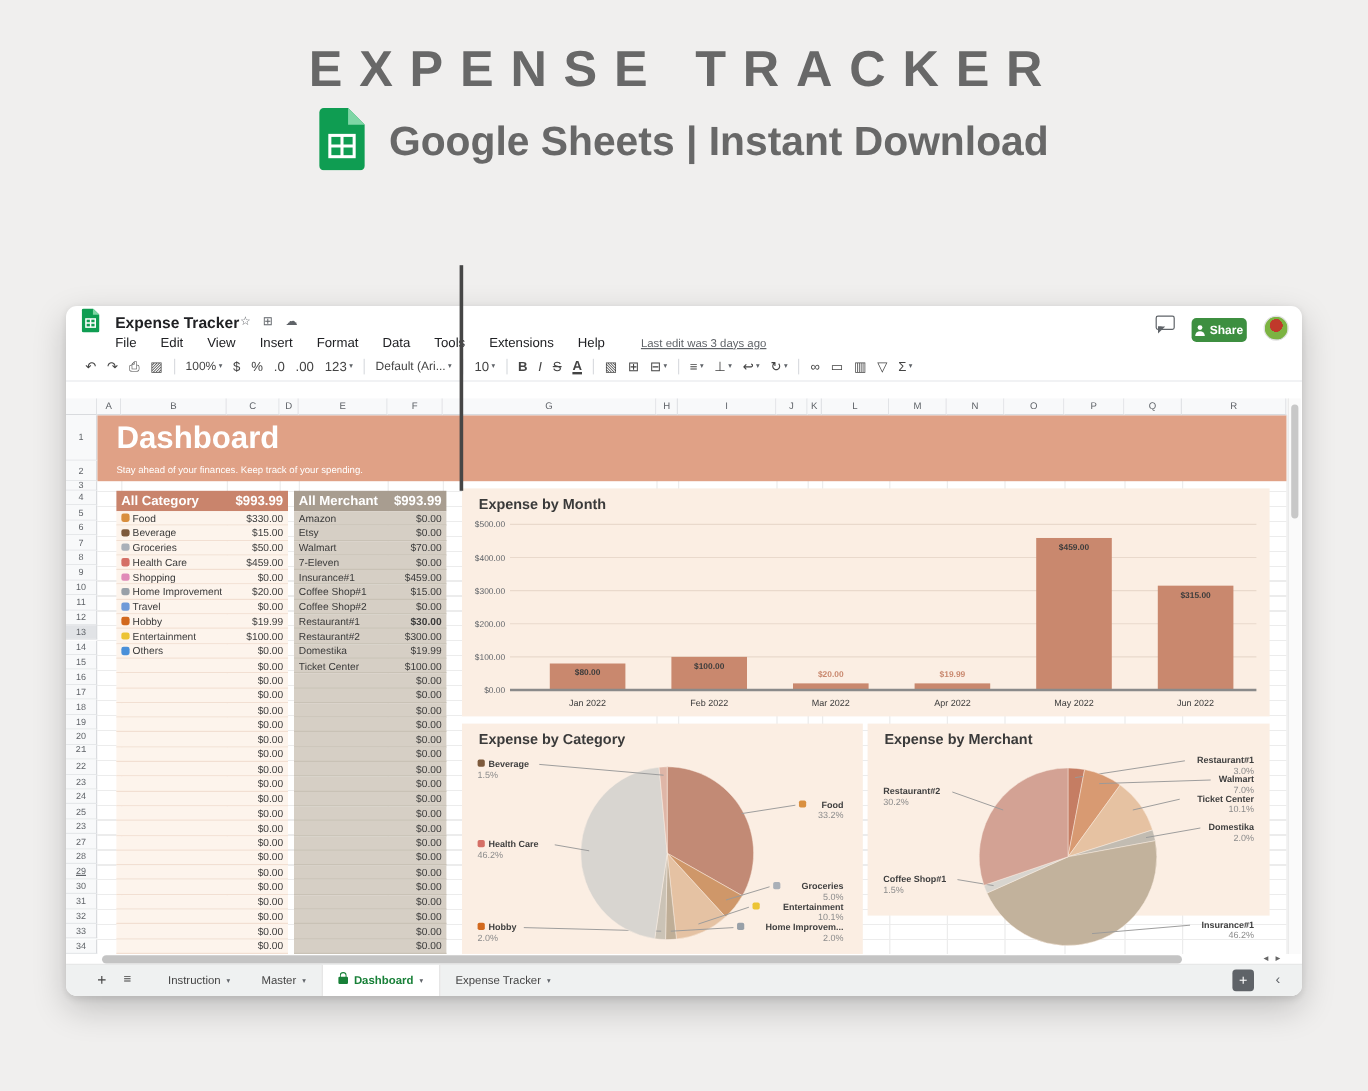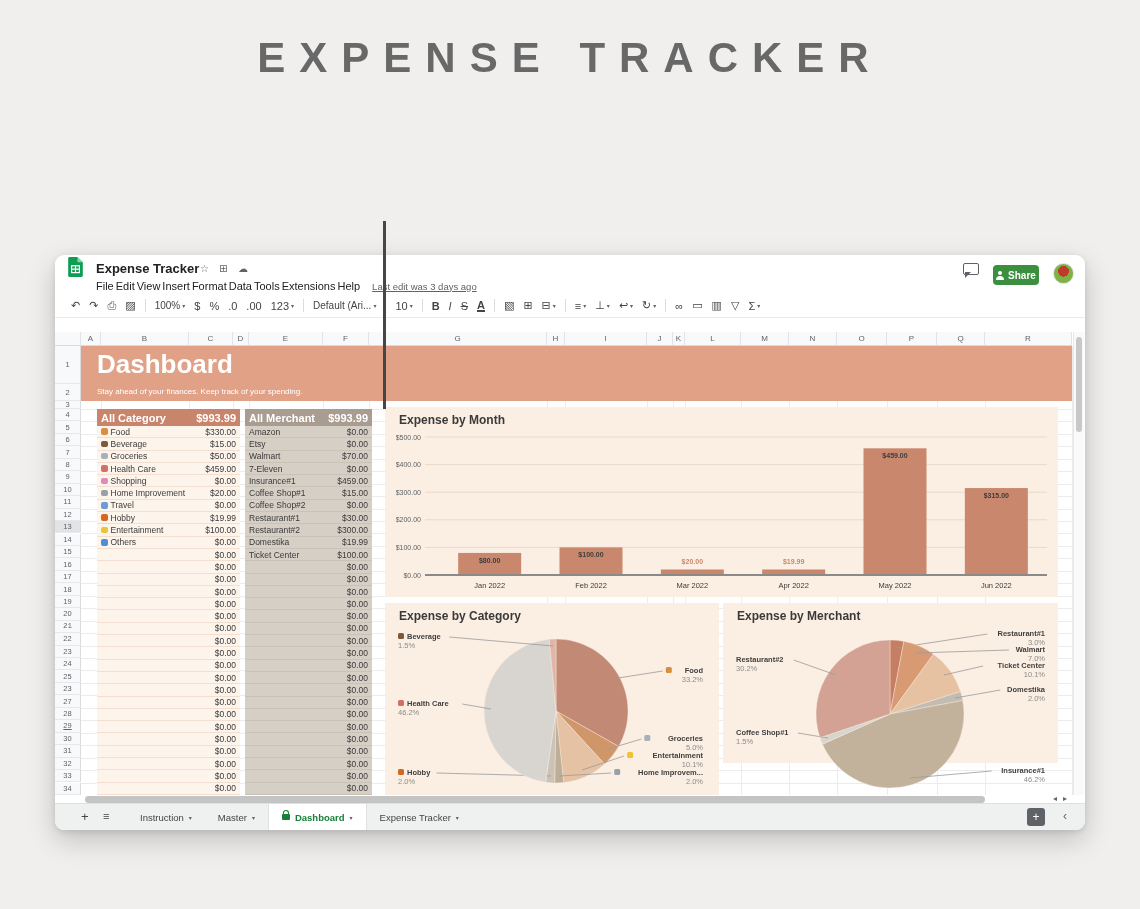--- a/index.html
+++ b/index.html
@@ -13,21 +13,21 @@
   .hdr-sub-text{font-size:34px;font-weight:bold;color:#686868;}
   .caption{position:absolute;top:192px;left:0;width:1010px;text-align:center;
     font-size:17px;font-weight:bold;color:#989898;}
   .vline{position:absolute;left:383px;top:221px;width:2.5px;height:188px;background:#464646;z-index:60;}
   
   .win{position:absolute;left:55px;top:255px;width:1030px;height:575px;background:#fff;border-radius:9px;
        box-shadow:0 10px 28px rgba(0,0,0,.20), 0 2px 6px rgba(0,0,0,.10);}
   .titlebar{position:absolute;left:0;top:0;width:100%;height:24px;}
   .doc-title{position:absolute;left:41px;top:6px;font-size:13px;font-weight:bold;color:#202124;}
   .tb-ico{font-size:10px;color:#5f6368;position:absolute;top:8px;}
-  .menubar{position:absolute;left:41px;top:23px;height:16px;display:flex;align-items:center;gap:2px;
+  .menubar{position:absolute;left:41px;top:23px;height:16px;display:flex;align-items:center;gap:20px;
     font-size:11px;color:#202124;}
   .menu-item{cursor:default;}
   .last-edit{font-size:9.5px;color:#5f6368;text-decoration:underline;margin-left:10px;}
   .comment-ico{position:absolute;width:14px;height:10px;border:1.6px solid #5f6368;border-radius:2px;}
   .comment-ico:after{content:"";position:absolute;left:1px;bottom:-4px;border:3px solid transparent;border-top-color:#5f6368;border-left-color:#5f6368;}
   .share-btn{position:absolute;left:938px;top:10px;width:46px;height:20px;background:#3d8f40;border-radius:4px;
     display:flex;align-items:center;justify-content:center;gap:4px;color:#fff;font-size:10px;font-weight:bold;}
   .person{width:8px;height:9px;position:relative;}
   .person:before{content:"";position:absolute;top:0;left:2px;width:4px;height:4px;background:#fff;border-radius:50%;}
   .person:after{content:"";position:absolute;bottom:0;left:0;width:8px;height:3.5px;background:#fff;border-radius:4px 4px 0 0;}
@@ -85,20 +85,34 @@
   .lock:before{content:"";position:absolute;left:1px;top:-4px;width:4px;height:3.5px;border:1.5px solid #188038;border-bottom:none;border-radius:3px 3px 0 0;}
   .explore{position:absolute;left:972px;top:4px;width:18px;height:18px;background:#5f6368;border-radius:3px;
     color:#fff;font-size:12px;display:flex;align-items:center;justify-content:center;}
   .collapse{position:absolute;left:1008px;top:5px;font-size:12px;color:#5f6368;}
 </style>
 </head>
 <body>
 
 <div id="stage">
   <div class="hdr-title">EXPENSE TRACKER</div>
+  <div class="hdr-sub">
+    <span>
+      <svg width="38" height="52" viewBox="0 0 30 41">
+        <path d="M3 0 H19 L30 11 V38 a3 3 0 0 1 -3 3 H3 a3 3 0 0 1 -3 -3 V3 a3 3 0 0 1 3 -3 Z" fill="#0f9d52"></path>
+        <path d="M19 0 L30 11 H19 Z" fill="#7ed6a5"></path>
+        <g stroke="#ffffff" stroke-width="2" fill="none">
+          <rect x="7" y="18" width="16" height="14"></rect>
+          <line x1="7" y1="25" x2="23" y2="25"></line>
+          <line x1="15" y1="18" x2="15" y2="32"></line>
+        </g>
+      </svg>
+    </span>
+    <span class="hdr-sub-text">Google Sheets | Instant Download</span>
+  </div>
   <div class="vline"></div>
 
   <div class="win">
     <div id="grid">
         <div class="hglband"></div>
         <div class="vgl" style="left: 46px;"></div>
         <div class="vgl" style="left: 134px;"></div>
         <div class="vgl" style="left: 178px;"></div>
         <div class="vgl" style="left: 194px;"></div>
         <div class="vgl" style="left: 268px;"></div>
@@ -319,21 +333,21 @@
           <div class="st-row" style="background: rgb(214, 207, 197); border-bottom: 1px solid rgb(201, 194, 182);">
             <span class="r-name">
               <span>Coffee Shop#2</span>
             </span>
             <span class="r-val" style="width: 48px;">$0.00</span>
           </div>
           <div class="st-row" style="background: rgb(214, 207, 197); border-bottom: 1px solid rgb(201, 194, 182);">
             <span class="r-name">
               <span>Restaurant#1</span>
             </span>
-            <span class="r-val" style="width: 48px;">$30.00</span>
+            <span class="r-val" style="width: 48px; font-weight: bold;">$30.00</span>
           </div>
           <div class="st-row" style="background: rgb(214, 207, 197); border-bottom: 1px solid rgb(201, 194, 182);">
             <span class="r-name">
               <span>Restaurant#2</span>
             </span>
             <span class="r-val" style="width: 48px;">$300.00</span>
           </div>
           <div class="st-row" style="background: rgb(214, 207, 197); border-bottom: 1px solid rgb(201, 194, 182);">
             <span class="r-name">
               <span>Domestika</span>

